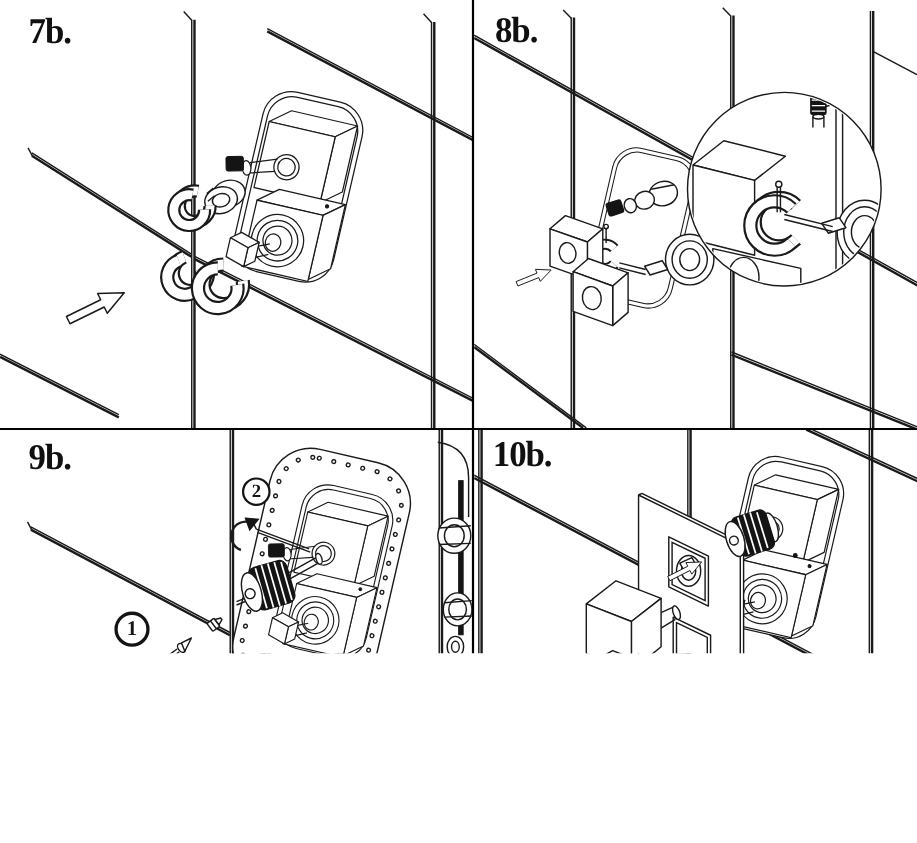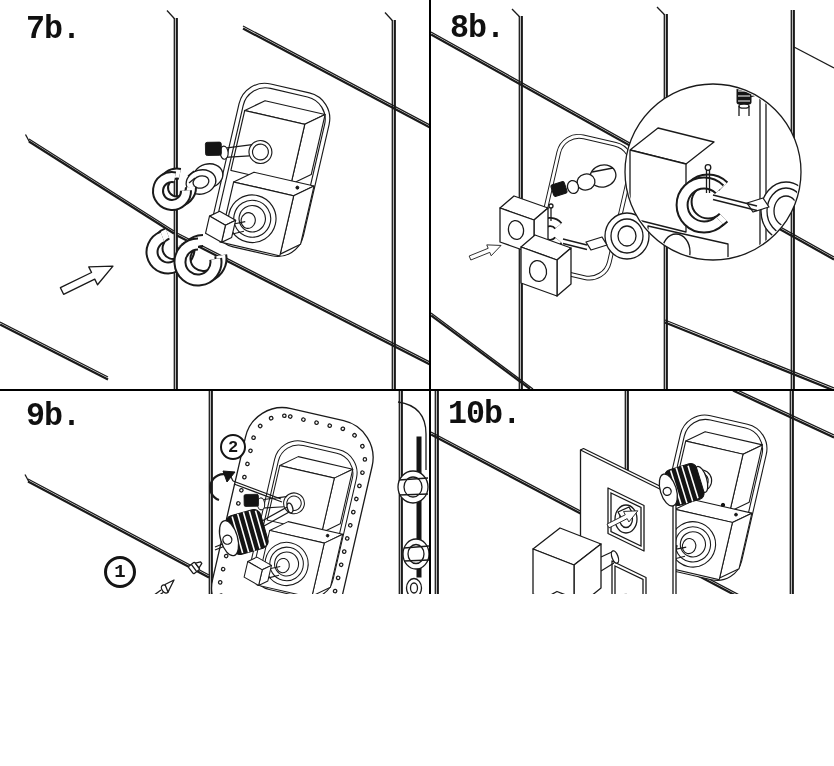--- a/index.html
+++ b/index.html
@@ -1,17 +1,17 @@
 <!DOCTYPE html>
 <html><head>
 <meta charset="utf-8">
 <style>
   html,body{margin:0;padding:0;background:#fff;}
   .stage{position:relative;width:834px;height:594px;background:#fff;overflow:hidden;
-         font-family:Liberation Mono, monospace;}
+         font-family:Liberation Serif, serif;}
   .stage svg{position:absolute;left:0;top:0;}
   .step-label{position:absolute;font-weight:700;font-size:33px;letter-spacing:-1px;
               color:#101010;transform:scaleX(.96);transform-origin:left top;line-height:1;}
   .callout{position:absolute;border:3px solid #141414;border-radius:50%;background:#fff;
            display:flex;align-items:center;justify-content:center;font-weight:700;color:#141414;}
   .callout.c1{left:104px;top:556px;width:26px;height:26px;font-size:19px;}
   .callout.c2{left:220px;top:434px;width:22px;height:22px;font-size:17px;border-width:2.5px;}
   
   .ln{stroke:#1a1a1a;stroke-width:1.3;fill:none;}
   .lt{stroke:#1a1a1a;stroke-width:2.2;fill:none;}

